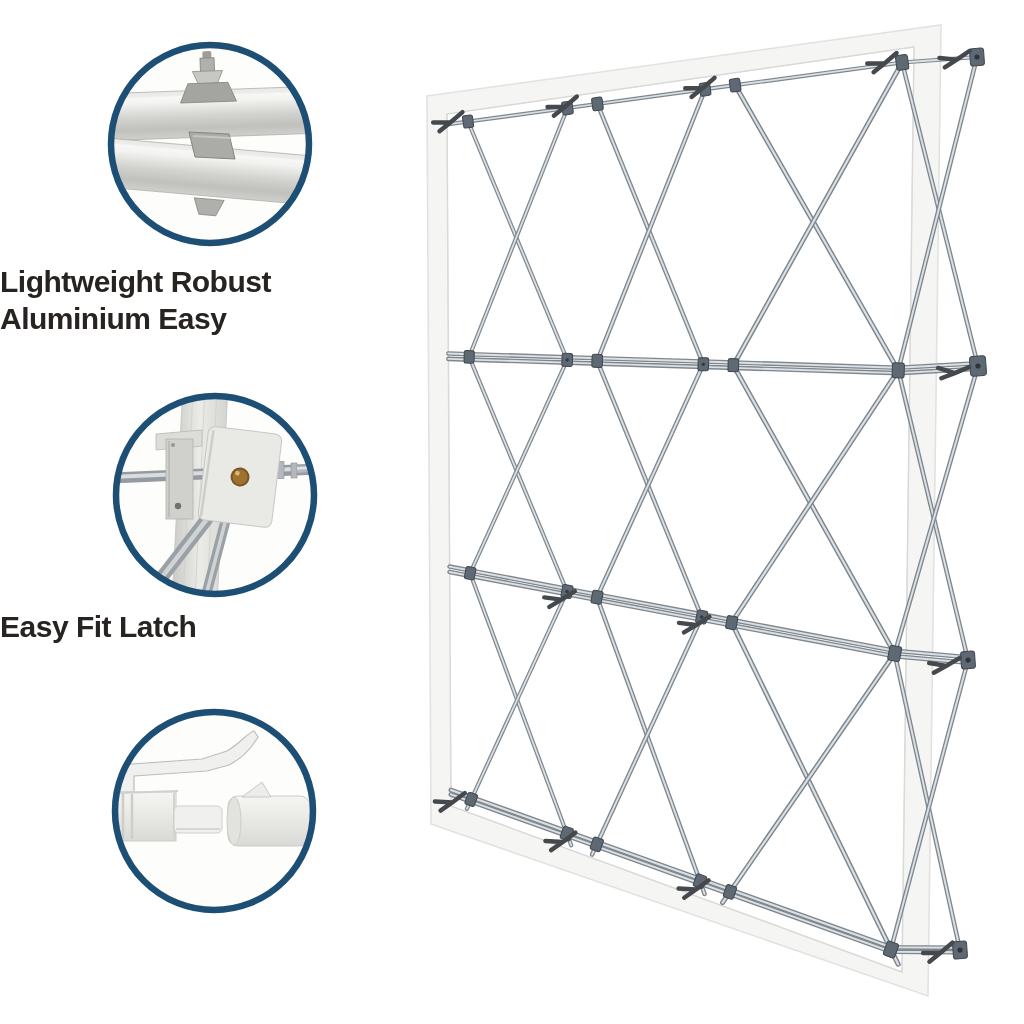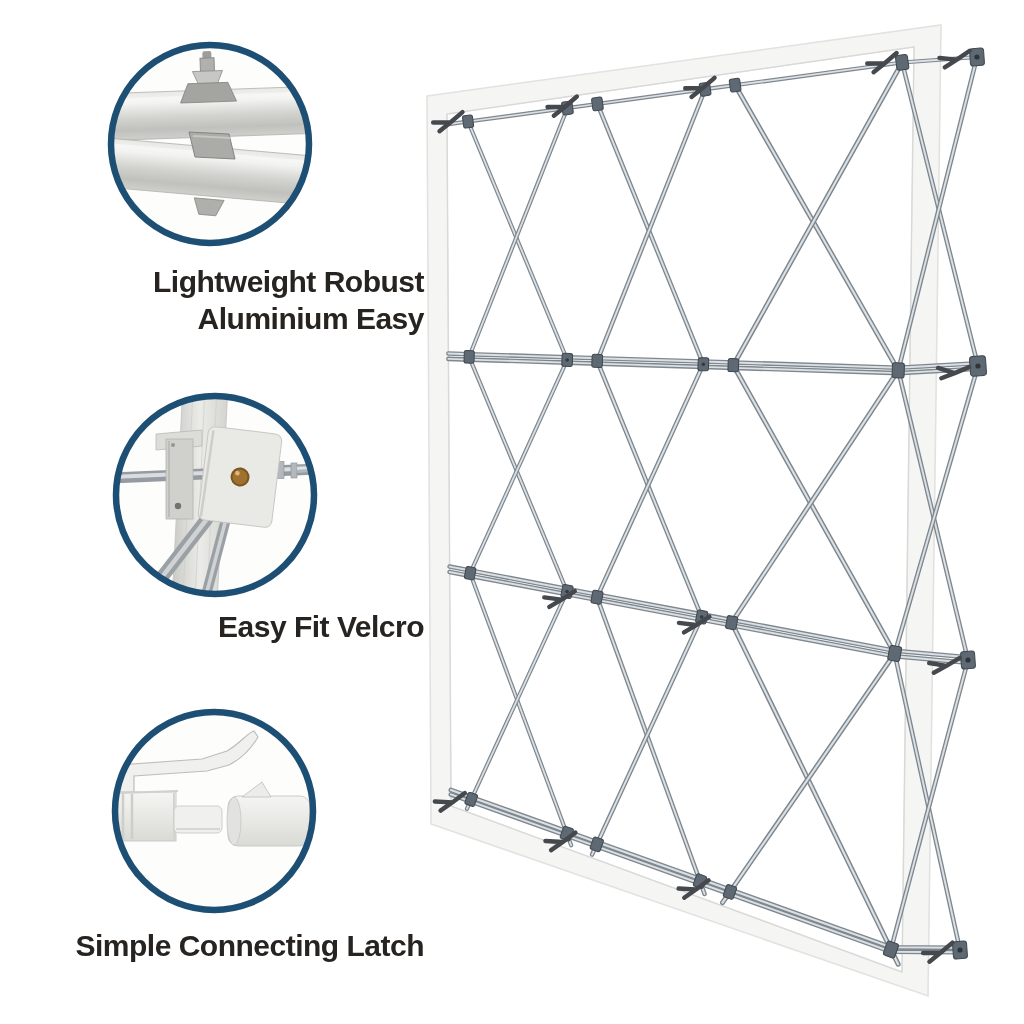--- a/index.html
+++ b/index.html
@@ -1,19 +1,19 @@
 <!DOCTYPE html>
 <html><head>
 <meta charset="utf-8">
 <style>
   html,body{margin:0;padding:0;background:#ffffff;}
   .canvas{position:relative;width:1024px;height:1024px;background:#ffffff;overflow:hidden;
           font-family:"Liberation Sans", sans-serif;}
   .photo{position:absolute;}
-  .caption{position:absolute;left:0;width:424px;text-align:right;font-weight:bold;
+  .caption{position:absolute;left:0;width:424px;text-align:left;font-weight:bold;
            font-size:30px;line-height:37px;letter-spacing:-0.5px;color:#272320;}
   .cap-line{display:block;}
   .cap-line:empty{display:none;}
   #frame-svg{position:absolute;left:0;top:0;}
 </style>
 </head>
 <body>
 
 <div class="canvas">
 
@@ -211,21 +211,21 @@
       <g transform="rotate(7 131 88)">
         <rect x="94" y="41" width="74" height="94" rx="7" fill="#e9e9e6" stroke="#c7c7c4" stroke-width="1"></rect>
         <line x1="99" y1="45" x2="97" y2="132" stroke="#cdcdca" stroke-width="2.5"></line>
         <circle cx="131" cy="88" r="8.5" fill="#a0722f" stroke="#7a5520" stroke-width="2"></circle>
         <circle cx="128" cy="84.5" r="2.3" fill="#dcb87e"></circle>
       </g>
     </g>
     <circle cx="106" cy="106" r="99" fill="none" stroke-width="6.5" stroke="#1d4e74"></circle>
   </svg>
   <div class="caption" style="top: 608px; color: rgb(39, 35, 32);">
-    <span class="cap-line">Easy Fit Velcro</span>
+    <span class="cap-line">Easy Fit Latch</span>
 
   </div>
 
   <svg class="photo" style="left:108px;top:705px" width="212" height="212" viewBox="0 0 212 212">
     <defs>
       <linearGradient id="g-cyl" x1="0" y1="0" x2="0" y2="1">
         <stop offset="0" stop-color="#f5f5f3"></stop>
           <stop offset="0.45" stop-color="#e9e9e6"></stop>
         <stop offset="1" stop-color="#d9d9d6"></stop>
       </linearGradient>
@@ -247,18 +247,14 @@
       <path d="M10,87 L10,60 L94,54 L119,46 C133,38 139,28 146,26 L150,32 C143,44 133,54 121,60 L99,66 L26,71 L26,87 Z" fill="#f0f1ee" stroke="#bdbeba" stroke-width="1.2"></path>
       <line x1="12" y1="88" x2="70" y2="86" stroke="#d0d0cd" stroke-width="2"></line>
       <g>
         <rect x="120" y="91" width="82" height="50" rx="10" fill="url(#g-cyl)" stroke="#c6c6c3" stroke-width="0.9"></rect>
         <ellipse cx="126" cy="116" rx="7" ry="24" fill="#e2e2df" stroke="#c6c6c3" stroke-width="0.8"></ellipse>
         <polygon points="134,92 154,77 163,92" fill="#ecedea" stroke="#c3c4c0" stroke-width="0.9"></polygon>
       </g>
     </g>
     <circle cx="106" cy="106" r="99" fill="none" stroke-width="6.5" stroke="#1d4e74"></circle>
   </svg>
-  <div class="caption" style="top: 927px; color: rgb(39, 35, 32);">
-    <span class="cap-line">Simple Connecting Latch</span>
-
-  </div>
 
 </div>
 
 </body></html>

